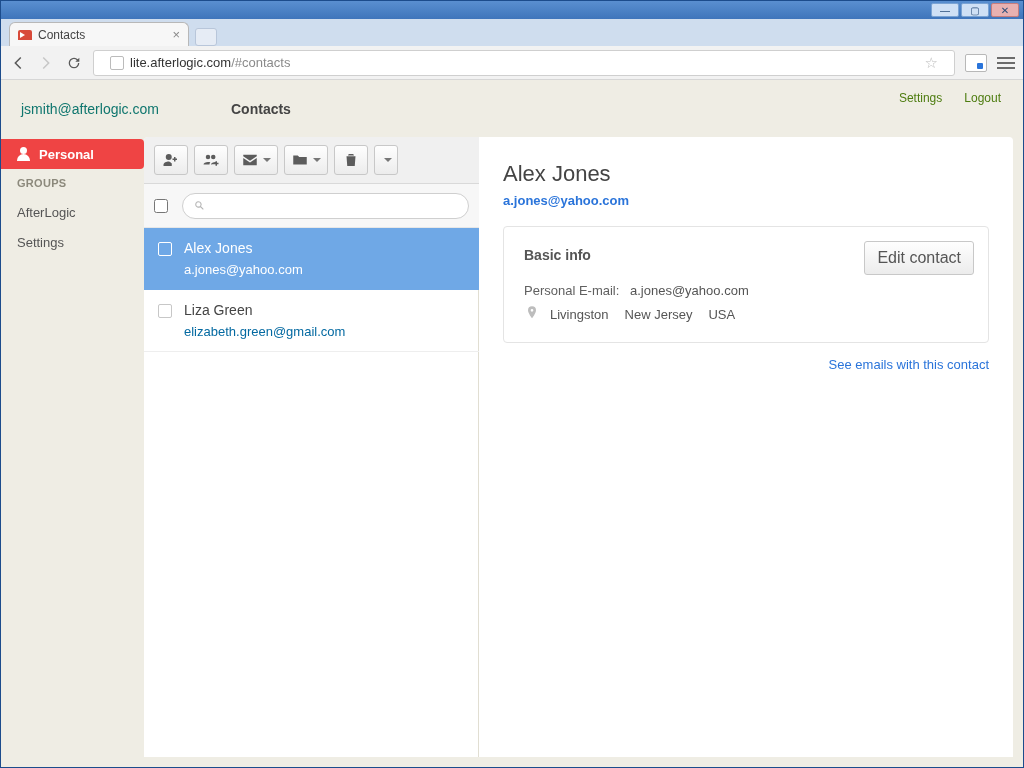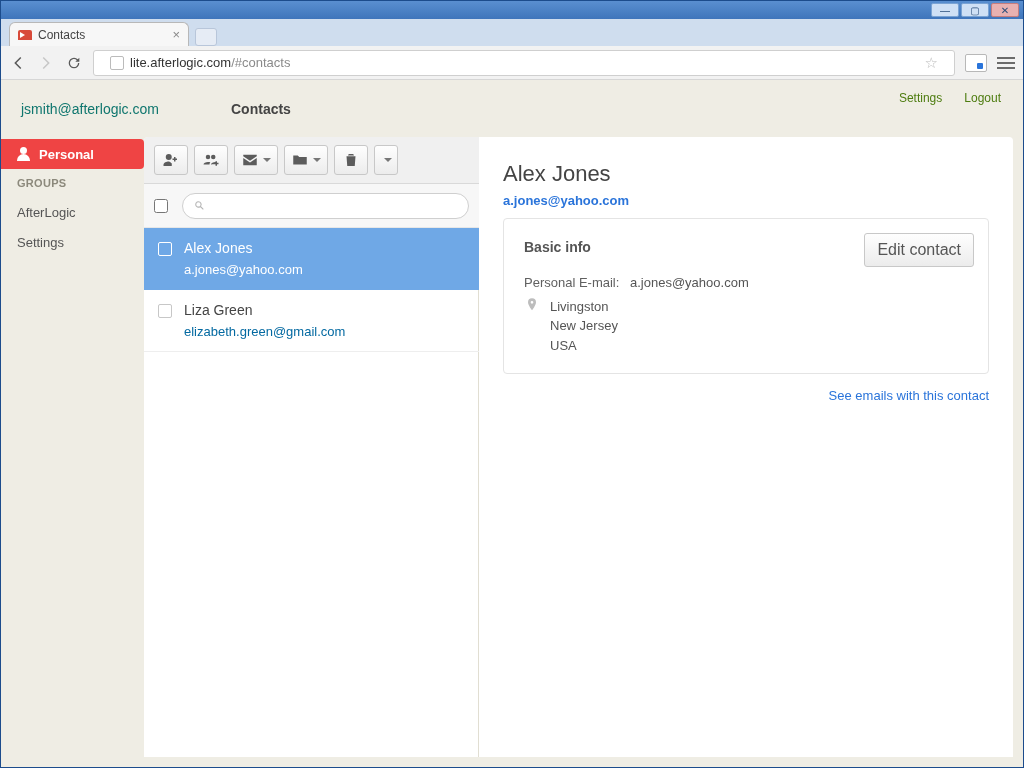--- a/index.html
+++ b/index.html
@@ -185,32 +185,32 @@
   .dhead{display:flex;align-items:flex-start;}
   .dhead-left{flex:1;}
   .dname{font-size:22px;color:#444;margin-bottom:6px;}
   .demail{color:#2a74da;font-weight:bold;font-size:13px;}
   .email-btn{
     background:linear-gradient(#8fcf4a,#74b938);border:1px solid #5fa02c;color:#fff;font-size:13px;
     padding:8px 14px;border-radius:3px;cursor:pointer;white-space:nowrap;
   }
 
   .card{
-    margin-top:10px;border:1px solid #e4e4e4;border-radius:4px;padding:20px 20px 18px 20px;position:relative;
+    margin-top:18px;border:1px solid #e4e4e4;border-radius:4px;padding:20px 20px 18px 20px;position:relative;
   }
   .card h3{font-size:14px;color:#555;margin-bottom:18px;}
   .edit-btn{
     position:absolute;right:14px;top:14px;border:1px solid #c8c8c8;border-radius:3px;
     background:linear-gradient(#fefefe,#ececec);padding:7px 12px;font-size:16px;color:#555;cursor:pointer;
   }
   .info-row{display:flex;gap:10px;font-size:13px;color:#555;margin-bottom:4px;line-height:1.5;}
   .info-row .lbl{width:96px;color:#606060;}
   .loc-icon,.phone-icon{width:16px;height:16px;flex-shrink:0;}
   .loc-block{margin-top:2px;display:flex;gap:10px;align-items:flex-start;}
-  .loc-lines{display:flex;flex-direction:column;gap:0;color:#555;font-size:13px;line-height:1.5;}
+  .loc-lines{display:flex;flex-direction:row;gap:16px;color:#555;font-size:13px;line-height:1.5;}
   .phone-block{margin-top:12px;display:flex;gap:10px;align-items:center;font-size:13px;color:#555;}
   .see-emails{margin-top:14px;text-align:right;color:#2a74da;font-size:13px;cursor:pointer;}
 </style>
 </head>
 <body>
 
 <div class="window">
 
   <div class="titlebar">
     <div class="btn">—</div>

